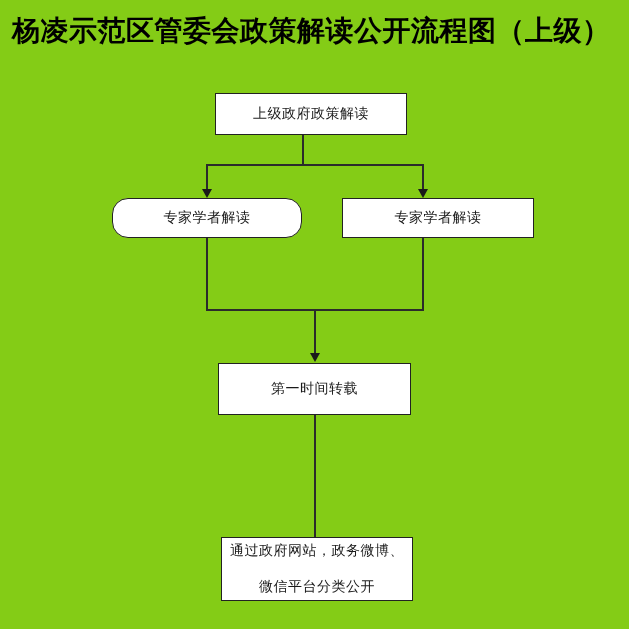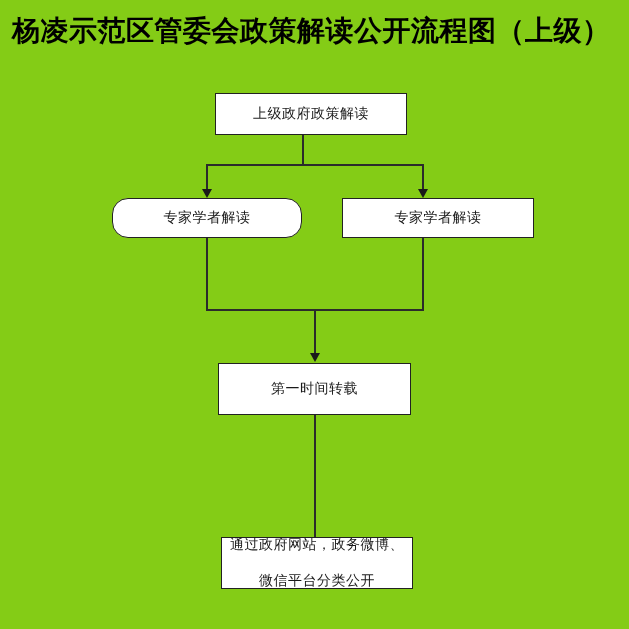--- a/index.html
+++ b/index.html
@@ -40,21 +40,21 @@
     font-size: 14px;
     letter-spacing: 0.5px;
     color: #1a1a1a;
     text-align: center;
     line-height: 23px;
   }
   .node-source  { left: 215px; top:  93px; width: 192px; height: 42px; }
   .node-expert  { left: 112px; top: 198px; width: 190px; height: 40px; border-radius: 16px; }
   .node-graphic { left: 342px; top: 198px; width: 192px; height: 40px; }
   .node-repost  { left: 218px; top: 363px; width: 193px; height: 52px; }
-  .node-publish { left: 221px; top: 537px; width: 192px; height: 52px; gap: 13px; }
+  .node-publish { left: 221px; top: 537px; width: 192px; height: 64px; gap: 13px; }
   .line {
     position: absolute;
     background: #2b2b2b;
   }
   .v { width: 2px; }
   .h { height: 2px; }
   
   .c-src-stem   { left: 302px; top: 135px; height: 31px; }
   .c-branch-h   { left: 206px; top: 164px; width: 218px; }
   .c-branch-l   { left: 206px; top: 164px; height: 27px; }

